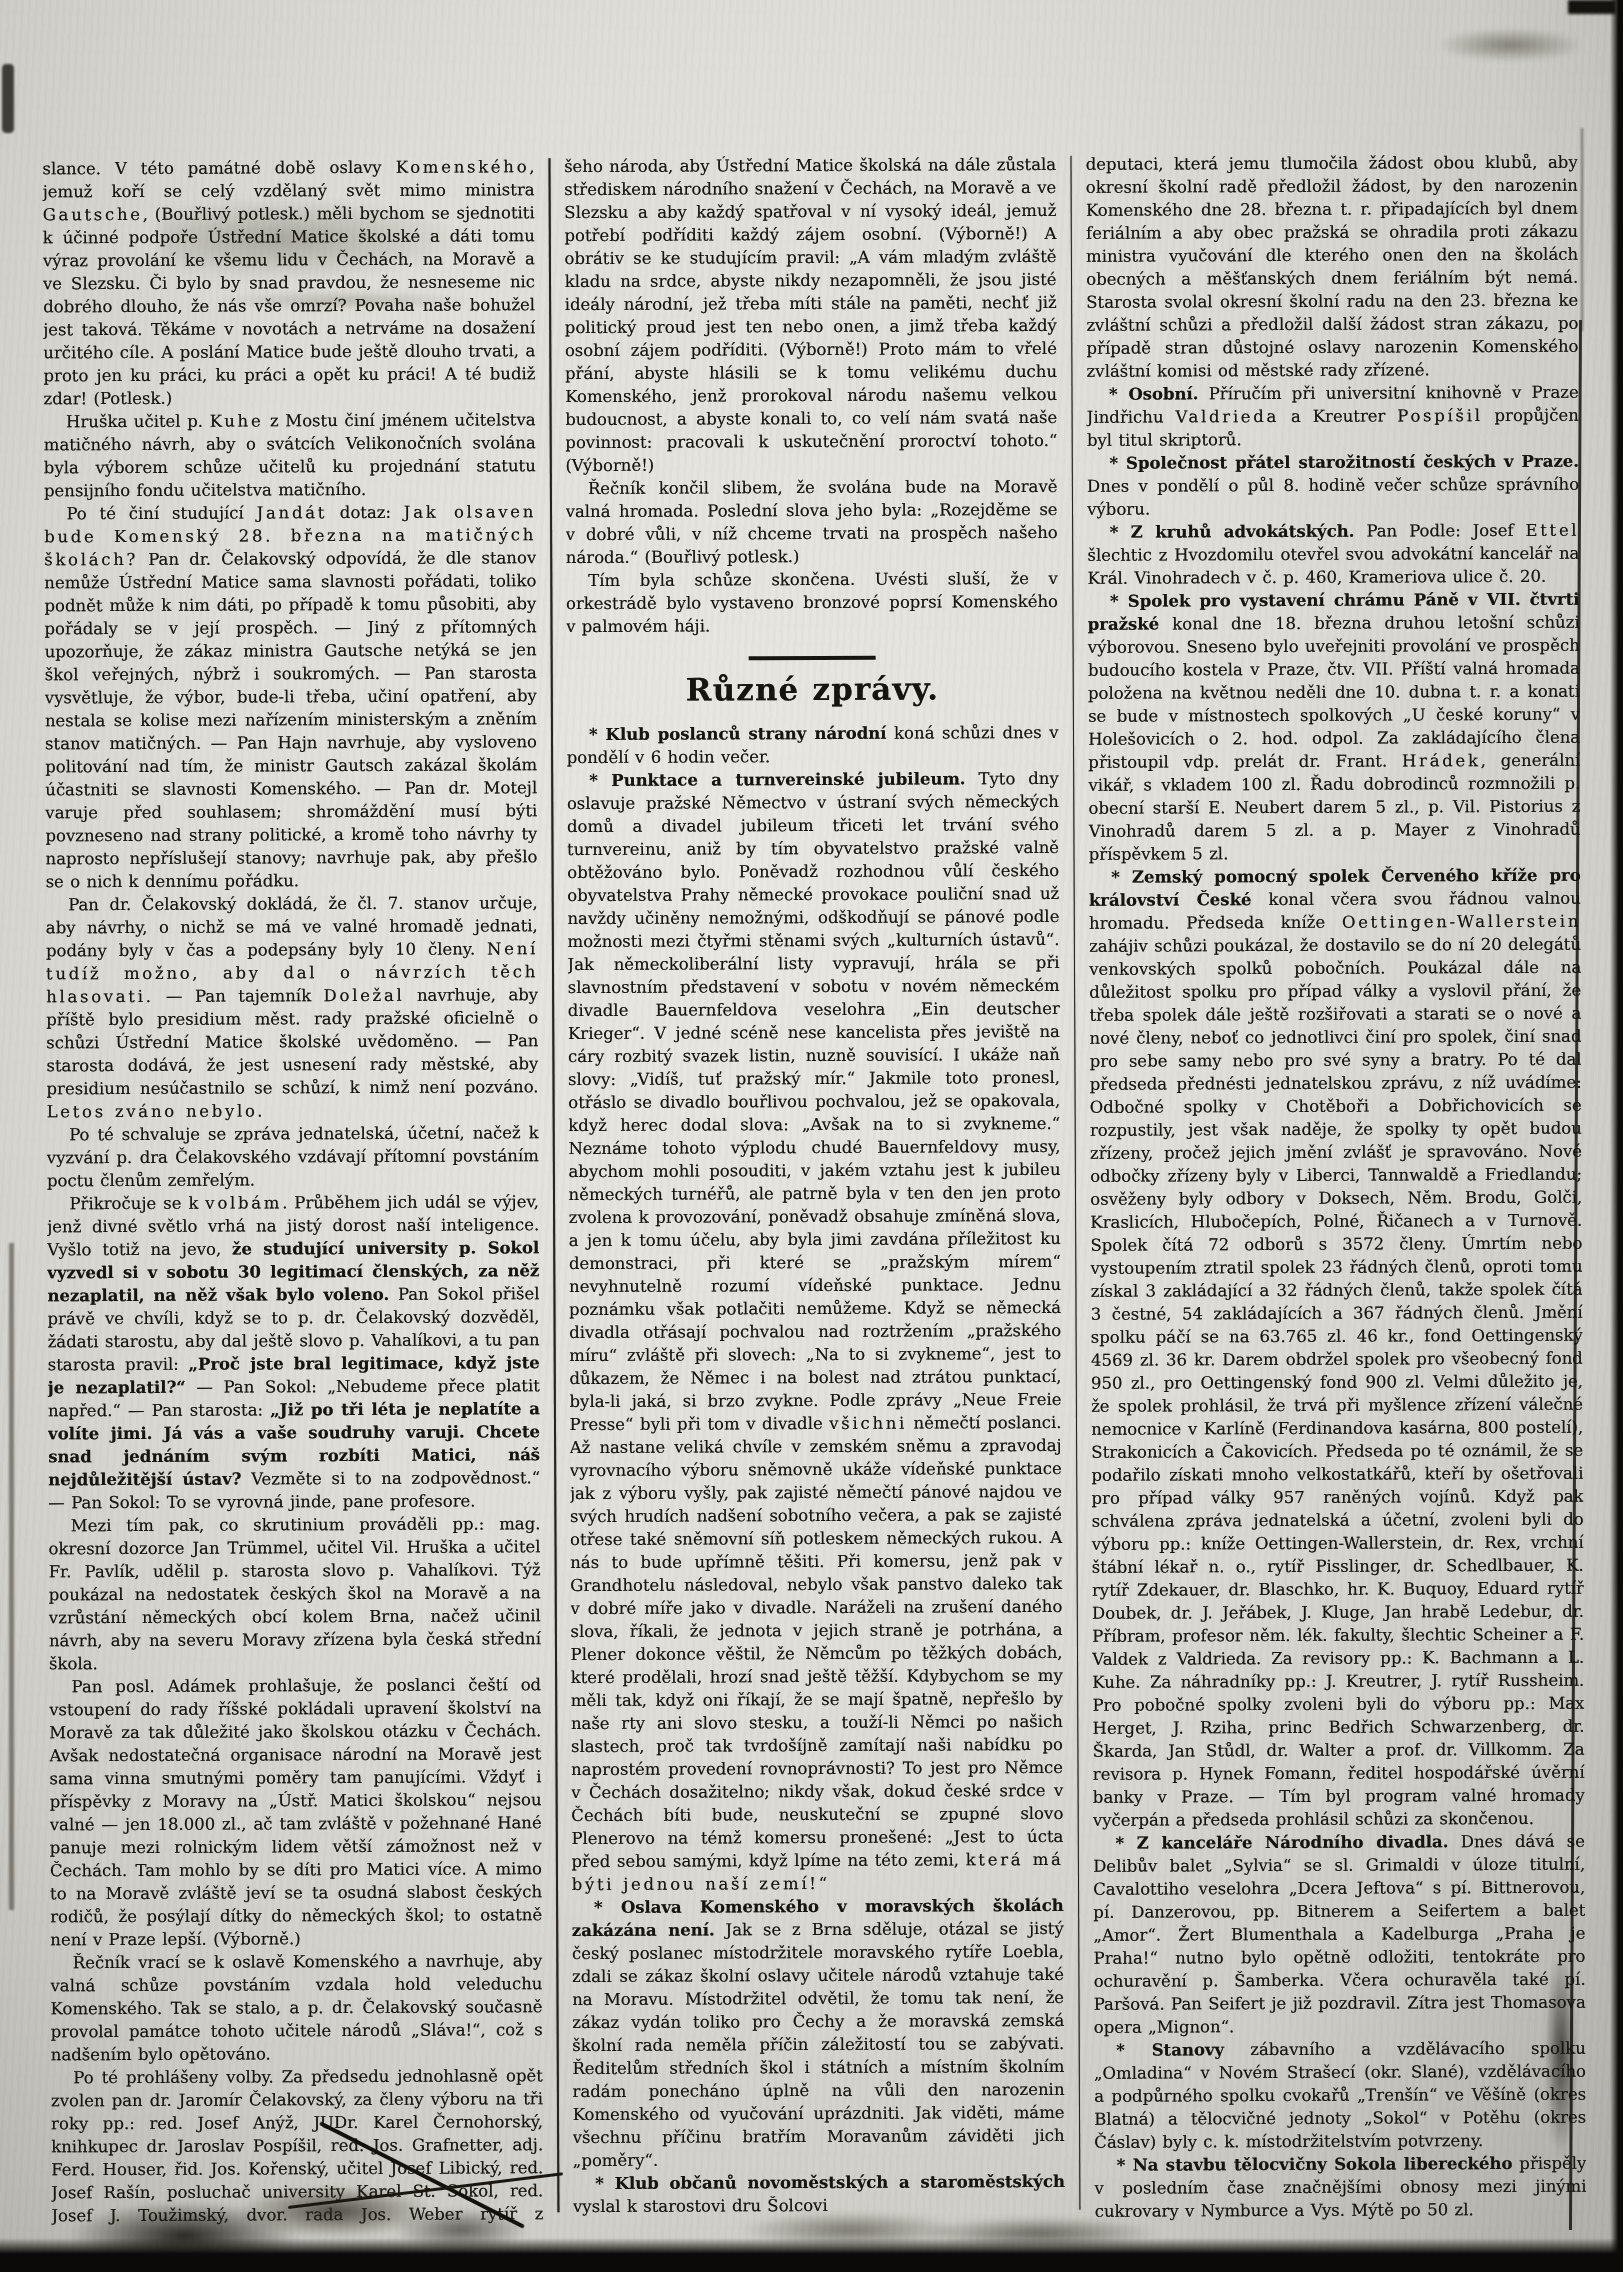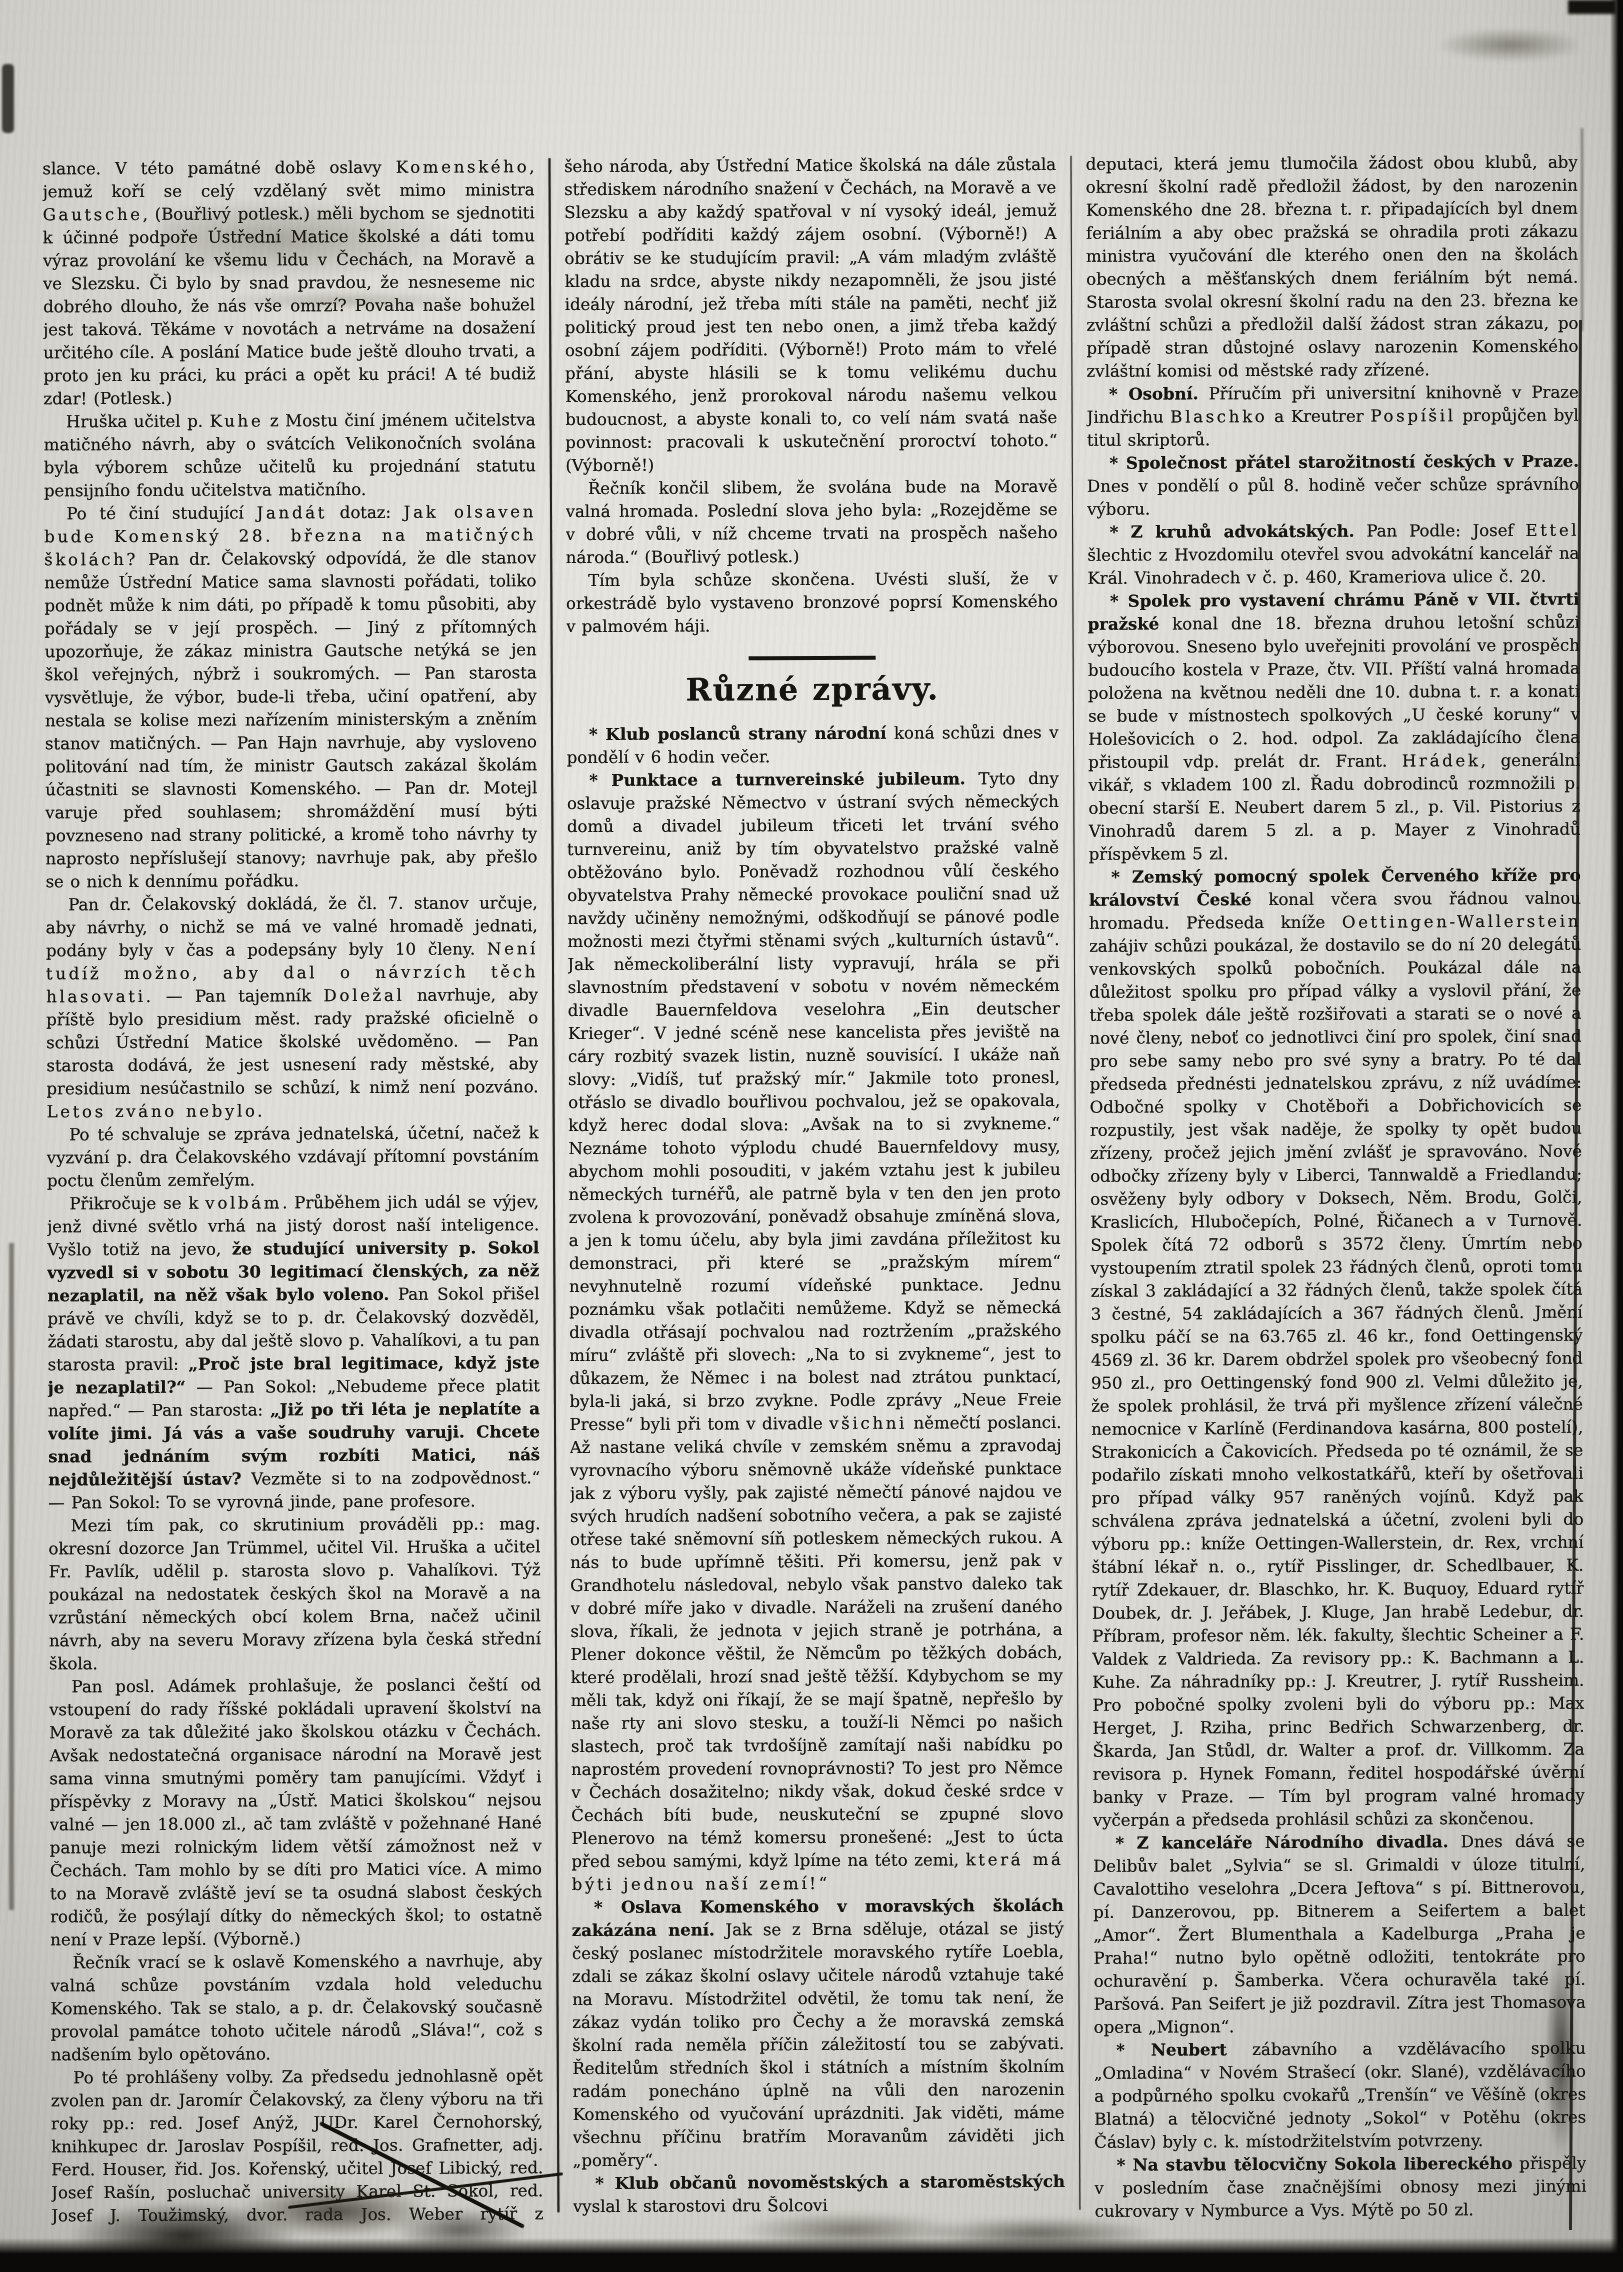--- a/index.html
+++ b/index.html
@@ -85,27 +85,27 @@
         <div class="hrule"></div>
         <div class="section-heading">Různé zprávy.</div>
         <p class="para"><span class="b">* Klub poslanců strany národní</span><span> koná schůzi dnes v pondělí v 6 hodin večer.</span></p>
         <p class="para"><span class="b">* Punktace a turnvereinské jubileum.</span><span> Tyto dny oslavuje pražské Němectvo v ústraní svých německých domů a divadel jubileum třiceti let trvání svého turnvereinu, aniž by tím obyvatelstvo pražské valně obtěžováno bylo. Poněvadž rozhodnou vůlí českého obyvatelstva Prahy německé provokace pouliční snad už navždy učiněny nemožnými, odškodňují se pánové podle možnosti mezi čtyřmi stěnami svých „kulturních ústavů“. Jak německoliberální listy vypravují, hrála se při slavnostním představení v sobotu v novém německém divadle Bauernfeldova veselohra „Ein deutscher Krieger“. V jedné scéně nese kancelista přes jeviště na cáry rozbitý svazek listin, nuzně souvisící. I ukáže naň slovy: „Vidíš, tuť pražský mír.“ Jakmile toto pronesl, otřáslo se divadlo bouřlivou pochvalou, jež se opakovala, když herec dodal slova: „Avšak na to si zvykneme.“ Neznáme tohoto výplodu chudé Bauernfeldovy musy, abychom mohli posouditi, v jakém vztahu jest k jubileu německých turnéřů, ale patrně byla v ten den jen proto zvolena k provozování, poněvadž obsahuje zmíněná slova, a jen k tomu účelu, aby byla jimi zavdána příležitost ku demonstraci, při které se „pražským mírem“ nevyhnutelně rozumí vídeňské punktace. Jednu poznámku však potlačiti nemůžeme. Když se německá divadla otřásají pochvalou nad roztržením „pražského míru“ zvláště při slovech: „Na to si zvykneme“, jest to důkazem, že Němec i na bolest nad ztrátou punktací, byla-li jaká, si brzo zvykne. Podle zprávy „Neue Freie Presse“ byli při tom v divadle </span><span class="sp">všichni</span><span> němečtí poslanci. Až nastane veliká chvíle v zemském sněmu a zpravodaj vyrovnacího výboru sněmovně ukáže vídeňské punktace jak z výboru vyšly, pak zajisté němečtí pánové najdou ve svých hrudích nadšení sobotního večera, a pak se zajisté otřese také sněmovní síň potleskem německých rukou. A nás to bude upřímně těšiti. Při komersu, jenž pak v Grandhotelu následoval, nebylo však panstvo daleko tak v dobré míře jako v divadle. Naráželi na zrušení daného slova, říkali, že jednota v jejich straně je potrhána, a Plener dokonce věštil, že Němcům po těžkých dobách, které prodělali, hrozí snad ještě těžší. Kdybychom se my měli tak, když oni říkají, že se mají špatně, nepřešlo by naše rty ani slovo stesku, a touží-li Němci po našich slastech, proč tak tvrdošíjně zamítají naši nabídku po naprostém provedení rovnoprávnosti? To jest pro Němce v Čechách dosažitelno; nikdy však, dokud české srdce v Čechách bíti bude, neuskuteční se zpupné slovo Plenerovo na témž komersu pronešené: „Jest to úcta před sebou samými, když lpíme na této zemi, </span><span class="sp">která má býti jednou naší zemí!“</span></p>
         <p class="para"><span class="b">* Oslava Komenského v moravských školách zakázána není.</span><span> Jak se z Brna sděluje, otázal se jistý český poslanec místodržitele moravského rytíře Loebla, zdali se zákaz školní oslavy učitele národů vztahuje také na Moravu. Místodržitel odvětil, že tomu tak není, že zákaz vydán toliko pro Čechy a že moravská zemská školní rada neměla příčin záležitostí tou se zabývati. Ředitelům středních škol i státních a místním školním radám ponecháno úplně na vůli den narozenin Komenského od vyučování uprázdniti. Jak viděti, máme všechnu příčinu bratřím Moravanům záviděti jich „poměry“.</span></p>
         <p class="para"><span class="b">* Klub občanů novoměstských a staroměstských</span><span> vyslal k starostovi dru Šolcovi</span></p>
       </div>
     <div class="divider"></div>
     <div class="col">
         <p class="para noindent">deputaci, která jemu tlumočila žádost obou klubů, aby okresní školní radě předložil žádost, by den narozenin Komenského dne 28. března t. r. připadajících byl dnem feriálním a aby obec pražská se ohradila proti zákazu ministra vyučování dle kterého onen den na školách obecných a měšťanských dnem feriálním být nemá. Starosta svolal okresní školní radu na den 23. března ke zvláštní schůzi a předložil další žádost stran zákazu, po případě stran důstojné oslavy narozenin Komenského zvláštní komisi od městské rady zřízené.</p>
-        <p class="para"><span class="b">* Osobní.</span><span> Příručím při universitní knihovně v Praze Jindřichu </span><span class="sp">Blaschko</span><span> a Kreutrer </span><span class="sp">Pospíšil</span><span> propůjčen byl titul skriptorů.</span></p>
+        <p class="para"><span class="b">* Osobní.</span><span> Příručím při universitní knihovně v Praze Jindřichu </span><span class="sp">Valdrieda</span><span> a Kreutrer </span><span class="sp">Pospíšil</span><span> propůjčen byl titul skriptorů.</span></p>
         <p class="para"><span class="b">* Společnost přátel starožitností českých v Praze.</span><span> Dnes v pondělí o půl 8. hodině večer schůze správního výboru.</span></p>
         <p class="para"><span class="b">* Z kruhů advokátských.</span><span> Pan Podle: Josef </span><span class="sp">Ettel</span><span> šlechtic z Hvozdomilu otevřel svou advokátní kancelář na Král. Vinohradech v č. p. 460, Krameriova ulice č. 20.</span></p>
         <p class="para"><span class="b">* Spolek pro vystavení chrámu Páně v VII. čtvrti pražské</span><span> konal dne 18. března druhou letošní schůzi výborovou. Sneseno bylo uveřejniti provolání ve prospěch budoucího kostela v Praze, čtv. VII. Příští valná hromada položena na květnou neděli dne 10. dubna t. r. a konati se bude v místnostech spolkových „U české koruny“ v Holešovicích o 2. hod. odpol. Za zakládajícího člena přistoupil vdp. prelát dr. Frant. </span><span class="sp">Hrádek</span><span>, generální vikář, s vkladem 100 zl. Řadu dobrodinců rozmnožili p. obecní starší E. Neubert darem 5 zl., p. Vil. Pistorius z Vinohradů darem 5 zl. a p. Mayer z Vinohradů příspěvkem 5 zl.</span></p>
         <p class="para"><span class="b">* Zemský pomocný spolek Červeného kříže pro království České</span><span> konal včera svou řádnou valnou hromadu. Předseda kníže </span><span class="sp">Oettingen-Wallerstein</span><span> zahájiv schůzi poukázal, že dostavilo se do ní 20 delegátů venkovských spolků pobočních. Poukázal dále na důležitost spolku pro případ války a vyslovil přání, že třeba spolek dále ještě rozšiřovati a starati se o nové a nové členy, neboť co jednotlivci činí pro spolek, činí snad pro sebe samy nebo pro své syny a bratry. Po té dal předseda přednésti jednatelskou zprávu, z níž uvádíme: Odbočné spolky v Chotěboři a Dobřichovicích se rozpustily, jest však naděje, že spolky ty opět budou zřízeny, pročež jejich jmění zvlášť je spravováno. Nové odbočky zřízeny byly v Liberci, Tannwaldě a Friedlandu; osvěženy byly odbory v Doksech, Něm. Brodu, Golči, Kraslicích, Hlubočepích, Polné, Řičanech a v Turnově. Spolek čítá 72 odborů s 3572 členy. Úmrtím nebo vystoupením ztratil spolek 23 řádných členů, oproti tomu získal 3 zakládající a 32 řádných členů, takže spolek čítá 3 čestné, 54 zakládajících a 367 řádných členů. Jmění spolku páčí se na 63.765 zl. 46 kr., fond Oettingenský 4569 zl. 36 kr. Darem obdržel spolek pro všeobecný fond 950 zl., pro Oettingenský fond 900 zl. Velmi důležito je, že spolek prohlásil, že trvá při myšlence zřízení válečné nemocnice v Karlíně (Ferdinandova kasárna, 800 postelí), Strakonicích a Čakovicích. Předseda po té oznámil, že se podařilo získati mnoho velkostatkářů, kteří by ošetřovali pro případ války 957 raněných vojínů. Když pak schválena zpráva jednatelská a účetní, zvoleni byli do výboru pp.: kníže Oettingen-Wallerstein, dr. Rex, vrchní štábní lékař n. o., rytíř Pisslinger, dr. Schedlbauer, K. rytíř Zdekauer, dr. Blaschko, hr. K. Buquoy, Eduard rytíř Doubek, dr. J. Jeřábek, J. Kluge, Jan hrabě Ledebur, dr. Příbram, profesor něm. lék. fakulty, šlechtic Scheiner a F. Valdek z Valdrieda. Za revisory pp.: K. Bachmann a L. Kuhe. Za náhradníky pp.: J. Kreutrer, J. rytíř Russheim. Pro pobočné spolky zvoleni byli do výboru pp.: Max Herget, J. Rziha, princ Bedřich Schwarzenberg, dr. Škarda, Jan Stůdl, dr. Walter a prof. dr. Villkomm. Za revisora p. Hynek Fomann, ředitel hospodářské úvěrní banky v Praze. — Tím byl program valné hromady vyčerpán a předseda prohlásil schůzi za skončenou.</span></p>
         <p class="para"><span class="b">* Z kanceláře Národního divadla.</span><span> Dnes dává se Delibův balet „Sylvia“ se sl. Grimaldi v úloze titulní, Cavalottiho veselohra „Dcera Jeftova“ s pí. Bittnerovou, pí. Danzerovou, pp. Bitnerem a Seifertem a balet „Amor“. Žert Blumenthala a Kadelburga „Praha je Praha!“ nutno bylo opětně odložiti, tentokráte pro ochuravění p. Šamberka. Včera ochuravěla také pí. Paršová. Pan Seifert je již pozdravil. Zítra jest Thomasova opera „Mignon“.</span></p>
-        <p class="para"><span class="b">* Neubert</span><span> zábavního a vzdělávacího spolku „Omladina“ v Novém Strašecí (okr. Slané), vzdělávacího a podpůrného spolku cvokařů „Trenšín“ ve Věšíně (okres Blatná) a tělocvičné jednoty „Sokol“ v Potěhu (okres Čáslav) byly c. k. místodržitelstvím potvrzeny.</span></p>
+        <p class="para"><span class="b">* Stanovy</span><span> zábavního a vzdělávacího spolku „Omladina“ v Novém Strašecí (okr. Slané), vzdělávacího a podpůrného spolku cvokařů „Trenšín“ ve Věšíně (okres Blatná) a tělocvičné jednoty „Sokol“ v Potěhu (okres Čáslav) byly c. k. místodržitelstvím potvrzeny.</span></p>
         <p class="para"><span class="b">* Na stavbu tělocvičny Sokola libereckého</span><span> přispěly v posledním čase značnějšími obnosy mezi jinými cukrovary v Nymburce a Vys. Mýtě po 50 zl.</span></p>
         <p class="para"><span class="b">* Josefské náměstí</span><span> bylo včera po celý den opět velmi četně navštíveno. Několik „kapsářů“, kteří chtěli si z pouti josefské odnésti něco na památku, bylo zatčeno. Mezi zatčenými byla též Marie Kratochvílová, 37letá manželka truhláře z Jistebnice v Táborském okresu, a vdova po truhláři Kateřina Řezníčková. Též ztratilo se asi 8 dětí na trhu, jež strážníci odvedli opět rodičům.</span></p>
       </div>
   </div>
 
   <div class="crack"></div>
   <div class="crack-top"></div>
   <div class="left-mark"></div>
   <div class="left-mark-top"></div>
   <div class="stain-bl"></div>

